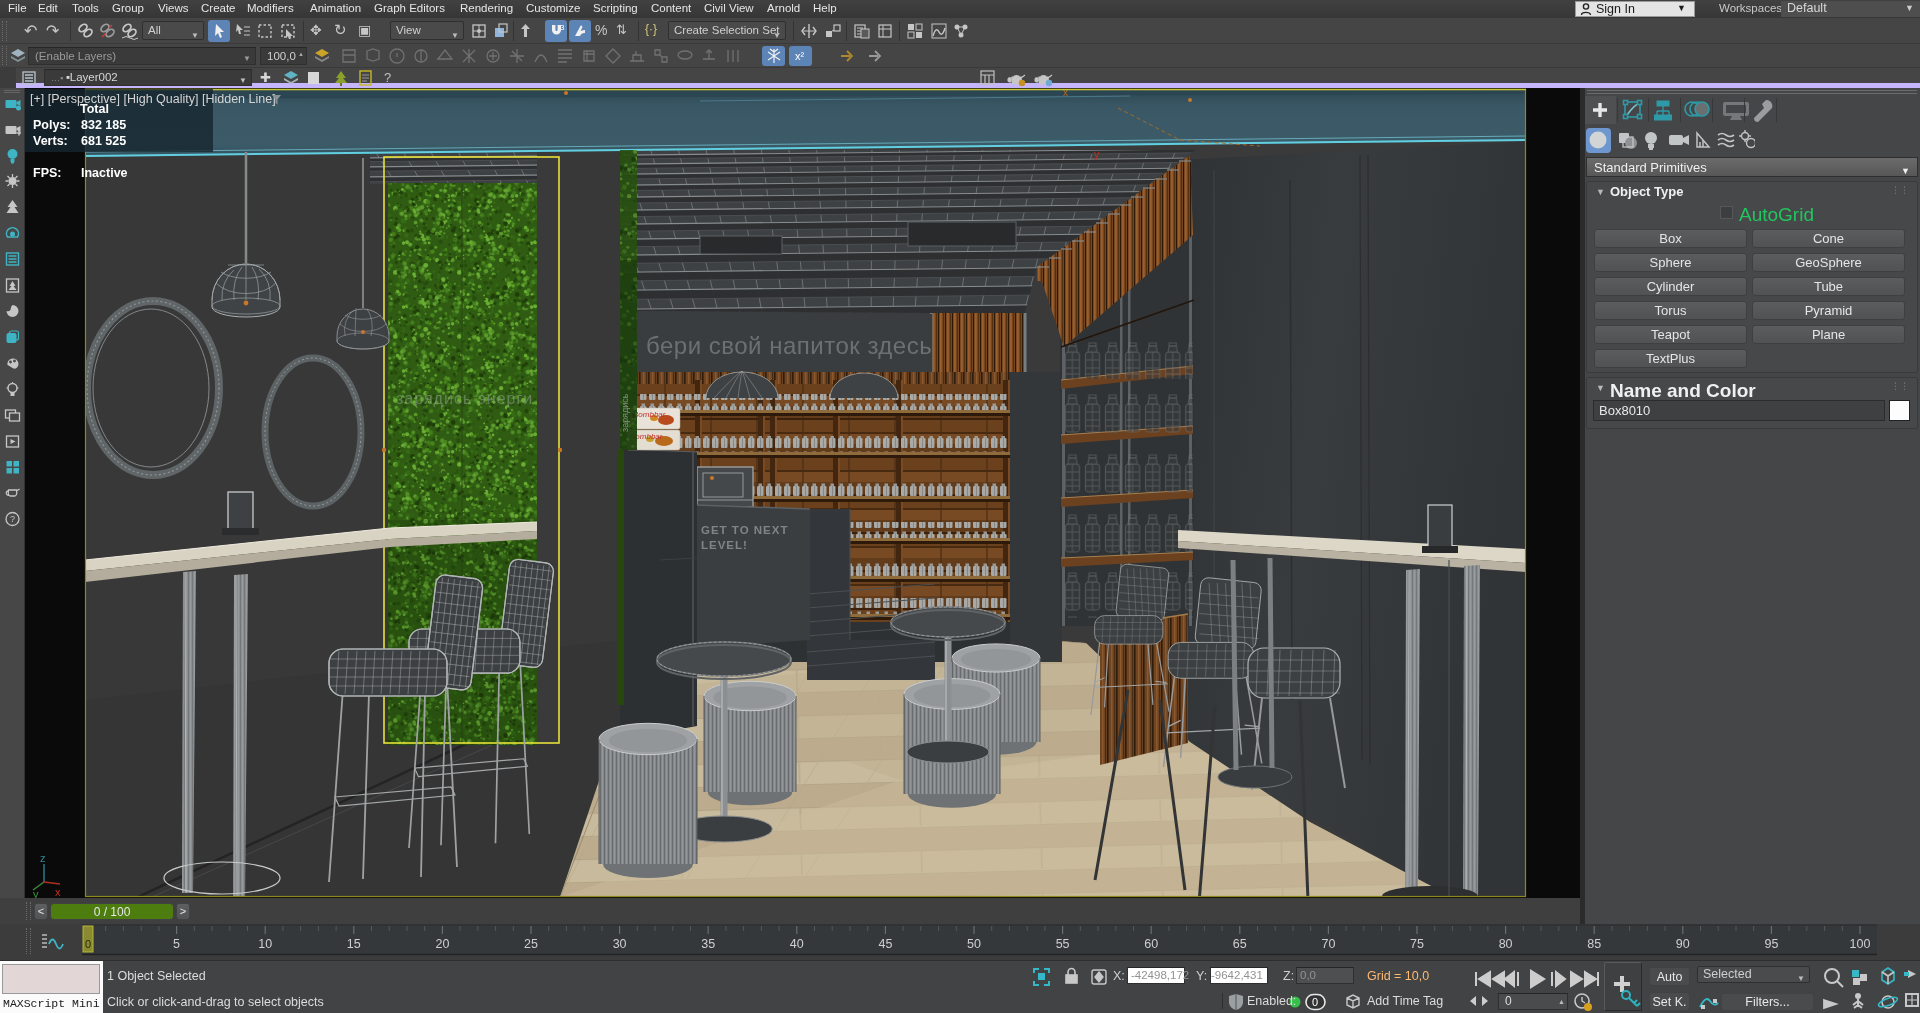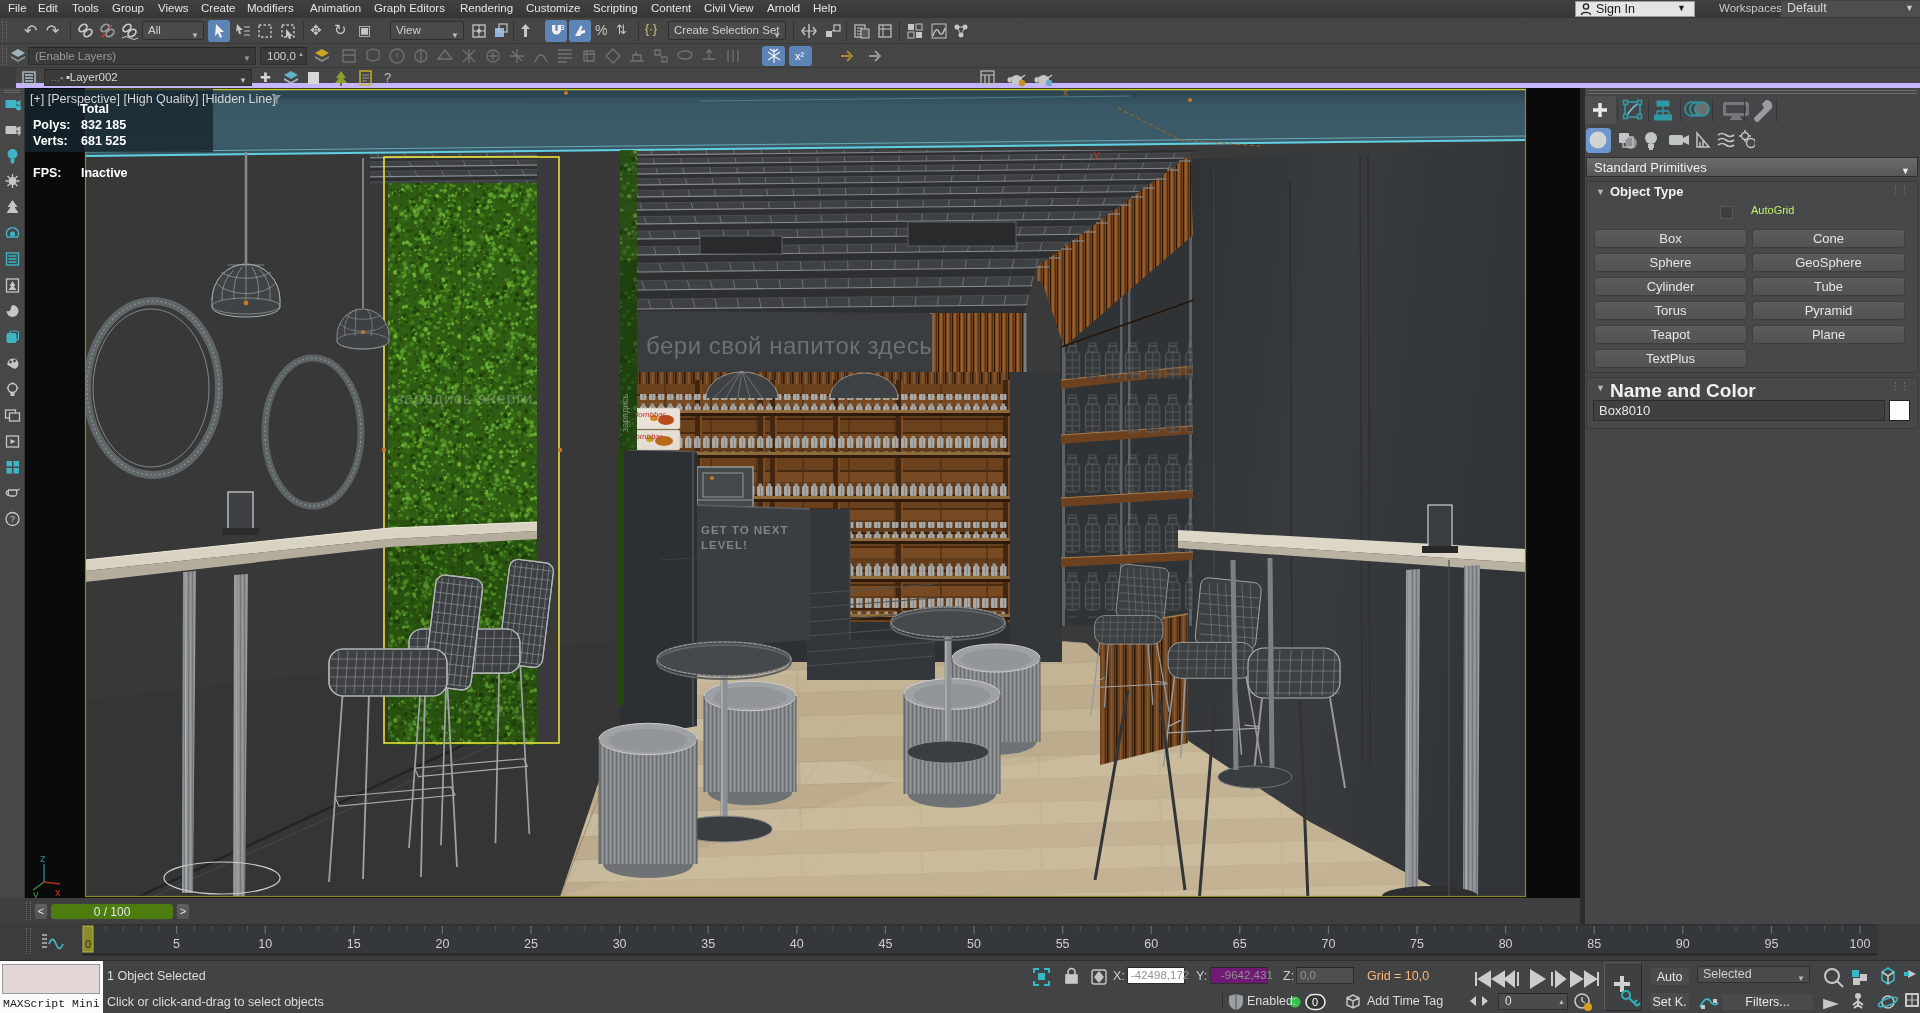--- a/index.html
+++ b/index.html
@@ -1352,21 +1352,21 @@
           <circle cx="166" cy="15" r="4.5"></circle>
           <path d="M160 4 v-2 M160 12 v2 M156 8 h-2 M164 8 h2"></path>
         </g>
 </svg>
       <div style="position:absolute;left:1px;top:69px;width:332px;height:20px;background:linear-gradient(#6b6b6b,#575757);border:1px solid #2f2f2f;color:#efefef;font-size:13px;line-height:19px;padding-left:7px">Standard Primitives<span style="position:absolute;right:7px;top:4px;font-size:9px">▼</span></div>
       <div style="position:absolute;left:1px;top:93px;width:332px;height:192px;background:#47484a;border:1px solid #3a3a3b;border-radius:2px">
         <span style="position:absolute;left:9px;top:5px;font-size:9px;color:#b8b8b8">▼</span>
         <span style="position:absolute;left:23px;top:2px;font-size:13px;font-weight:bold;color:#f0f0f0">Object Type</span>
         <span style="position:absolute;right:8px;top:3px;font-size:9px;color:#808080">⋮⋮</span>
         <div style="position:absolute;left:133px;top:24px;width:13px;height:13px;background:#3d3e40;border:1px solid #565758"></div>
-        <span style="position:absolute;left:164px;top:22px;font-size:11px;color:#bef264">AutoGrid</span>
+        <span style="position:absolute;left:152px;top:22px;font-size:19px;color:#22c55e">AutoGrid</span>
         <div class="panel-btn" style="left:7px;top:47px;width:153px;height:19px">Box</div>
         <div class="panel-btn" style="left:165px;top:47px;width:153px;height:19px">Cone</div>
         <div class="panel-btn" style="left:7px;top:71px;width:153px;height:19px">Sphere</div>
         <div class="panel-btn" style="left:165px;top:71px;width:153px;height:19px">GeoSphere</div>
         <div class="panel-btn" style="left:7px;top:95px;width:153px;height:19px">Cylinder</div>
         <div class="panel-btn" style="left:165px;top:95px;width:153px;height:19px">Tube</div>
         <div class="panel-btn" style="left:7px;top:119px;width:153px;height:19px">Torus</div>
         <div class="panel-btn" style="left:165px;top:119px;width:153px;height:19px">Pyramid</div>
         <div class="panel-btn" style="left:7px;top:143px;width:153px;height:19px">Teapot</div>
         <div class="panel-btn" style="left:165px;top:143px;width:153px;height:19px">Plane</div>
@@ -1543,21 +1543,21 @@
           <path d="M36 8 v-3 a3.5 3.5 0 0 1 7 0 v3"></path>
         </g>
 <g stroke="#c8c8c8" fill="none" stroke-width="1.4">
           <rect x="60" y="3" width="14" height="14" rx="2"></rect>
           <path d="M67 5 l4 5 -4 5 -4 -5 Z" fill="#c8c8c8"></path>
         </g>
 </svg>
       <span style="position:absolute;left:1113px;top:8px;color:#cfcfcf">X:</span>
       <div class="inset" style="left:1127px;top:6px;width:58px;height:17px;background:#ffffff;color:#909294;font-size:11.5px;line-height:15px;padding-left:3px">-42498,172</div>
       <span style="position:absolute;left:1196px;top:8px;color:#cfcfcf">Y:</span>
-      <div class="inset" style="left:1210px;top:6px;width:58px;height:17px;background:#701a75;color:#909294;font-size:11.5px;line-height:15px;padding-left:10px">-9642,431</div>
+      <div class="inset" style="left:1210px;top:6px;width:58px;height:17px;background:#ffffff;color:#909294;font-size:11.5px;line-height:15px;padding-left:0">-9642,431</div>
       <span style="position:absolute;left:1283px;top:8px;color:#cfcfcf">Z:</span>
       <div class="inset" style="left:1296px;top:6px;width:58px;height:17px;background:#4e4f50;color:#909294;font-size:11.5px;line-height:15px;padding-left:3px">0,0</div>
       <span style="position:absolute;left:1367px;top:8px;font-weight:normal;color:#fdba74">Grid = 10,0</span>
       <div style="position:absolute;left:1222px;top:32px;width:1px;height:16px;background:#2e2e2e"></div>
       <svg style="position:absolute;left:1228px;top:31px" width="200" height="20" viewBox="0 0 200 20">
 <path d="M8 2 l7 2 v6 c0 4 -3 7 -7 8 c-4 -1 -7 -4 -7 -8 v-6 Z" fill="#9aa0a2"></path>
         <path d="M8 2 l0 16" stroke="#555" stroke-width="1"></path>
 <circle cx="67" cy="10" r="5.5" fill="#35c04a"></circle>
 <rect x="78" y="2.5" width="19" height="15" rx="7.5" fill="#333" stroke="#e8e8e8" stroke-width="1.6"></rect>
         <text x="87" y="14" font-size="11" fill="#fff" text-anchor="middle">0</text>

